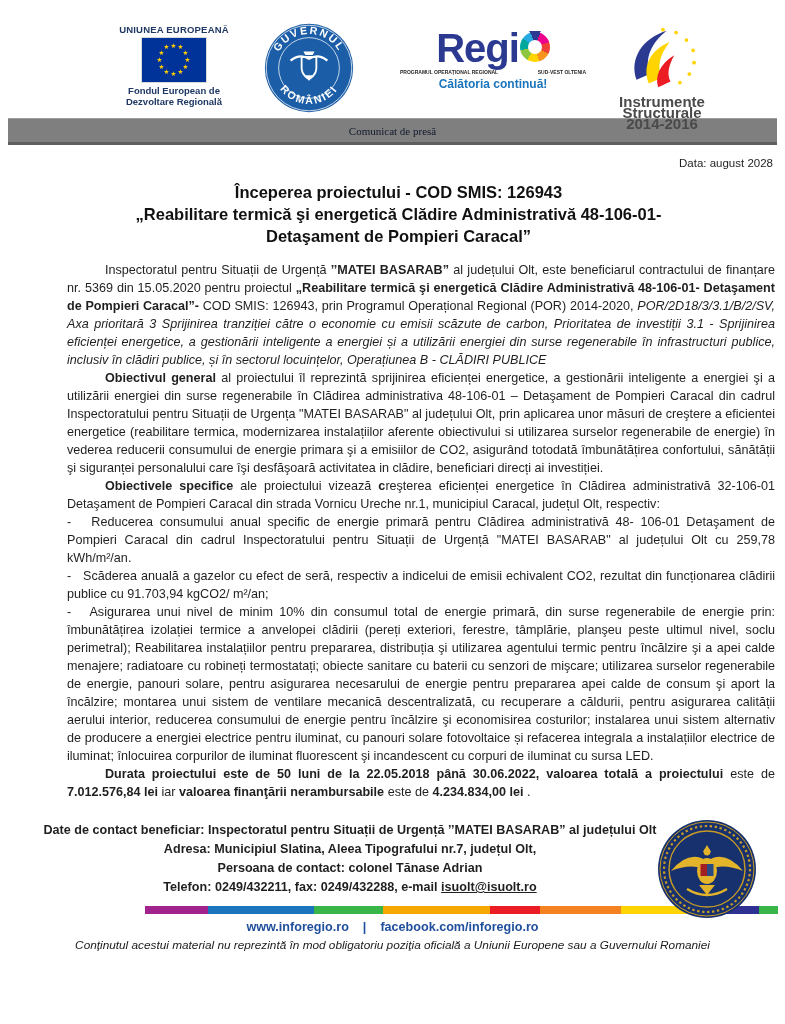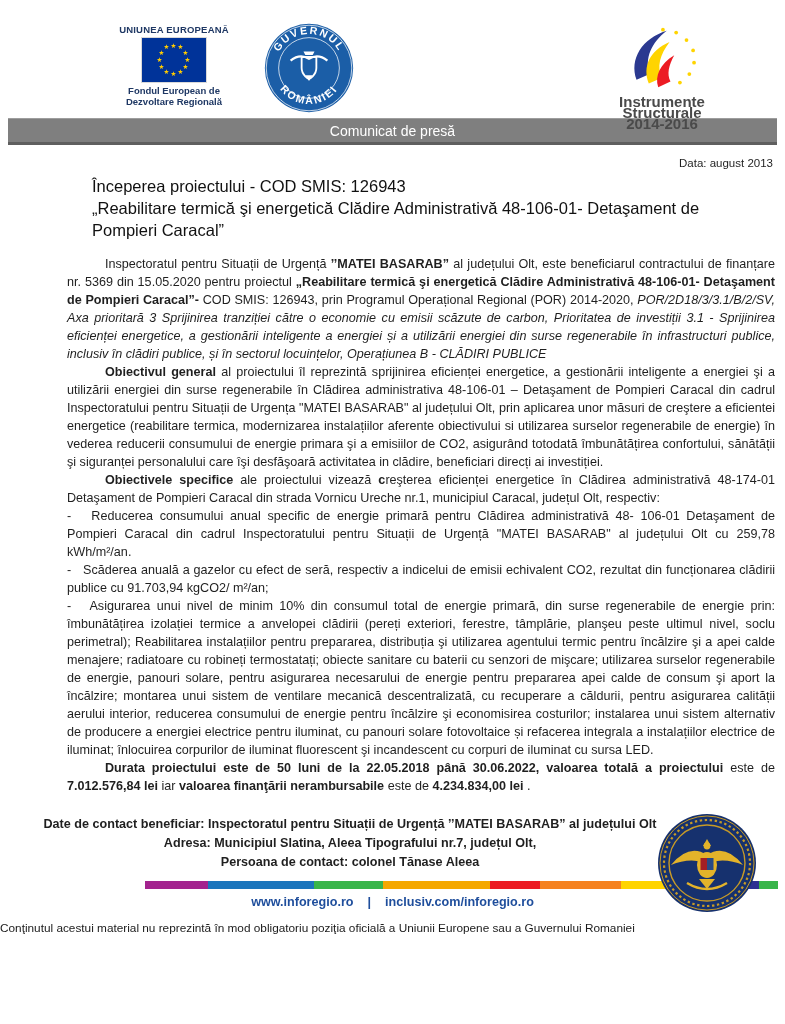--- a/index.html
+++ b/index.html
@@ -25,26 +25,26 @@
   .regio-o i { position:absolute; left:50%; top:-1px; transform:translateX(-50%); width:0; height:0; border-left:6px solid transparent; border-right:6px solid transparent; border-top:9px solid #2b3990; }
   .regio-sub { display:flex; justify-content:space-between; font-size:5px; font-weight:bold; color:#231f20; margin-top:1px; padding:0 2px; }
   .regio-tag { font-size:12px; font-weight:bold; color:#1b75bc; margin-top:2px; }
 
   .instr-logo { left:592px; top:3px; width:140px; }
   .instr-text { font-size:15px; font-weight:bold; color:#4a4a4a; line-height:11px; margin-top:1px; }
 
   
   .banner { margin:0 8px; height:27px; background:#7f7f7f; border-top:1px solid #9d9d9d; border-bottom:3px solid #5f5f5f;
             display:flex; align-items:center; justify-content:center; }
-  .banner-label { color:#ffffff; font-size:14px; }
+  .banner-label { color:#0f172a; font-size:11px;font-family:Liberation Serif, serif; }
 
   .date-line { text-align:right; padding-right:12px; margin-top:12px; font-size:11.5px; color:#1f1f1f; }
 
   
-  .doc-title { margin-top:6px; padding:0 80px 0 92px; font-weight:normal; font-size:16.5px; line-height:22px; color:#111; }
+  .doc-title { margin-top:12px; padding:0 80px 0 92px; text-align:center; font-weight:bold; font-size:16.5px; line-height:22px; color:#111; }
 
   
   .content { padding:14px 10px 0 67px; font-size:12.6px; line-height:18px; text-align:justify; }
   .para { text-align:justify; }
   .para.indent { text-indent:38px; }
   .b { font-weight:bold; }
   .i { font-style:italic; }
   .u { text-decoration:underline; }
 
   
@@ -52,21 +52,21 @@
   .contact-text { width:640px; margin-left:30px; text-align:center; font-weight:bold; font-size:12.6px; line-height:19px; }
   .emblem { position:absolute; right:28px; top:-2px; width:100px; height:100px; }
 
   .cofinance { margin-top:9px; text-align:center; color:#2e5fa5; font-size:12px; line-height:15px; }
 
   .rainbow { display:flex; height:8px; margin:7px 7px 0 145px; }
   .rainbow div { height:100%; }
 
   .links-line { margin-top:6px; text-align:center; color:#1f4e9c; font-weight:bold; font-size:12.6px; }
   .links-line .sep { display:inline-block; margin:0 14px; }
-  .disclaimer { margin-top:12px; font-size:11.8px; color:#1a1a1a; }
+  .disclaimer { margin-top:4px; text-align:center; font-size:11.8px; color:#1a1a1a;font-style:italic; }
 </style>
 </head>
 <body>
 
 <div class="page">
 
   <div class="logos-row">
 
     <div class="logo-block eu-logo">
       <div class="eu-top">UNIUNEA EUROPEANĂ</div>
@@ -105,20 +105,30 @@
         <text font-size="11.5" font-weight="bold" fill="#ffffff" letter-spacing="2">
           <textPath href="#arcBot" startOffset="50%" text-anchor="middle" id="govBot">ROMÂNIEI</textPath>
         </text>
         <path d="M44 32 h12 l-2 4 h-8 Z" fill="#ffffff"></path>
         <path d="M42 38 h16 v12 c0 8 -8 12 -8 12 s-8 -4 -8 -12 Z" fill="none" stroke="#ffffff" stroke-width="2"></path>
         <path d="M30 42 Q40 34 50 40 Q60 34 70 42" fill="none" stroke="#ffffff" stroke-width="2.4"></path>
         <path d="M46 58 h8 l-4 6 Z" fill="#ffffff"></path>
       </svg>
     </div>
 
+    <div class="logo-block regio-logo">
+      <div>
+        <span class="regio-word">Regi</span><span class="regio-o"><i></i></span>
+      </div>
+      <div class="regio-sub">
+        <span>PROGRAMUL OPERAŢIONAL REGIONAL</span>
+        <span>SUD-VEST OLTENIA</span>
+      </div>
+      <div class="regio-tag">Călătoria continuă!</div>
+    </div>
 
     <div class="logo-block instr-logo">
       <svg viewBox="0 0 110 70" width="120" height="66">
         <g fill="#ffd400">
           <circle cx="56" cy="5" r="2"></circle>
             <circle cx="70" cy="8" r="2"></circle>
             <circle cx="81" cy="16" r="2"></circle>
           <circle cx="88" cy="27" r="2"></circle>
             <circle cx="89" cy="40" r="2"></circle>
             <circle cx="84" cy="52" r="2"></circle>
@@ -132,42 +142,43 @@
         <div>Instrumente Structurale</div>
         <div>2014-2016</div>
       </div>
     </div>
   </div>
 
   <div class="banner">
     <span class="banner-label">Comunicat de presă</span>
   </div>
 
-  <div class="date-line">Data: august 2013</div>
+  <div class="date-line">Data: august 2028</div>
 
   <div class="doc-title">
     <div>Începerea proiectului - COD SMIS: 126943</div>
     <div>„Reabilitare termică şi energetică Clădire Administrativă 48-106-01- Detaşament de Pompieri Caracal”</div>
   </div>
 
   <div class="content">
       <p class="para indent"><span>Inspectoratul pentru Situații de Urgență </span><span class="b">’’MATEI BASARAB”</span><span> al județului Olt, este beneficiarul contractului de finanțare nr. 5369 din 15.05.2020 pentru proiectul </span><span class="b">„Reabilitare termică şi energetică Clădire Administrativă 48-106-01- Detaşament de Pompieri Caracal”- </span><span>COD SMIS: 126943, prin Programul Operațional Regional (POR) 2014-2020, </span><span class="i">POR/2D18/3/3.1/B/2/SV, Axa prioritară 3 Sprijinirea tranziției către o economie cu emisii scăzute de carbon, Prioritatea de investiții 3.1 - Sprijinirea eficienței energetice, a gestionării inteligente a energiei și a utilizării energiei din surse regenerabile în infrastructuri publice, inclusiv în clădiri publice, și în sectorul locuințelor, Operațiunea B - CLĂDIRI PUBLICE</span></p>
       <p class="para indent"><span class="b">Obiectivul general</span><span> al proiectului îl reprezintă sprijinirea eficienței energetice, a gestionării inteligente a energiei şi a utilizării energiei din surse regenerabile în Clădirea administrativa 48-106-01 – Detaşament de Pompieri Caracal din cadrul Inspectoratului pentru Situații de Urgența "MATEI BASARAB" al județului Olt, prin aplicarea unor măsuri de creştere a eficientei energetice (reabilitare termica, modernizarea instalațiilor aferente obiectivului si utilizarea surselor regenerabile de energie) în vederea reducerii consumului de energie primara şi a emisiilor de CO2, asigurând totodată îmbunătățirea confortului, sănătății şi siguranței personalului care îşi desfăşoară activitatea in clădire, beneficiari direcți ai investiției.</span></p>
-      <p class="para indent"><span class="b">Obiectivele specifice</span><span> ale proiectului vizează </span><span class="b">c</span><span>reşterea eficienței energetice în Clădirea administrativă 48-174-01 Detaşament de Pompieri Caracal din strada Vornicu Ureche nr.1, municipiul Caracal, județul Olt, respectiv:</span></p>
+      <p class="para indent"><span class="b">Obiectivele specifice</span><span> ale proiectului vizează </span><span class="b">c</span><span>reşterea eficienței energetice în Clădirea administrativă 32-106-01 Detaşament de Pompieri Caracal din strada Vornicu Ureche nr.1, municipiul Caracal, județul Olt, respectiv:</span></p>
       <p class="para"><span>-&nbsp;&nbsp; Reducerea consumului anual specific de energie primară pentru Clădirea administrativă 48- 106-01 Detaşament de Pompieri Caracal din cadrul Inspectoratului pentru Situații de Urgență "MATEI BASARAB" al județului Olt cu 259,78 kWh/m²/an.</span></p>
       <p class="para"><span>-&nbsp;&nbsp; Scăderea anuală a gazelor cu efect de seră, respectiv a indicelui de emisii echivalent CO2, rezultat din funcționarea clădirii publice cu 91.703,94 kgCO2/ m²/an;</span></p>
       <p class="para"><span>-&nbsp;&nbsp; Asigurarea unui nivel de minim 10% din consumul total de energie primară, din surse regenerabile de energie prin: îmbunătățirea izolației termice a anvelopei clădirii (pereți exteriori, ferestre, tâmplărie, planşeu peste ultimul nivel, soclu perimetral); Reabilitarea instalațiilor pentru prepararea, distribuția şi utilizarea agentului termic pentru încălzire şi a apei calde menajere; radiatoare cu robineți termostatați; obiecte sanitare cu baterii cu senzori de mişcare; utilizarea surselor regenerabile de energie, panouri solare, pentru asigurarea necesarului de energie pentru prepararea apei calde de consum şi aport la încălzire; montarea unui sistem de ventilare mecanică descentralizată, cu recuperare a căldurii, pentru asigurarea calității aerului interior, reducerea consumului de energie pentru încălzire şi economisirea costurilor; instalarea unui sistem alternativ de producere a energiei electrice pentru iluminat, cu panouri solare fotovoltaice și refacerea integrala a instalațiilor electrice de iluminat; înlocuirea corpurilor de iluminat fluorescent şi incandescent cu corpuri de iluminat cu sursa LED.</span></p>
       <p class="para indent"><span class="b">Durata proiectului este de 50 luni de la 22.05.2018 până 30.06.2022, valoarea totală a proiectului</span><span> este de </span><span class="b">7.012.576,84 lei</span><span> iar </span><span class="b">valoarea finanţării nerambursabile</span><span> este de </span><span class="b">4.234.834,00 lei</span><span> .</span></p>
     </div>
 
   <div class="contact-section">
     <div class="contact-text">
       <div>Date de contact beneficiar: Inspectoratul pentru Situații de Urgență ’’MATEI BASARAB” al județului Olt</div>
       <div>Adresa: Municipiul Slatina,  Aleea Tipografului nr.7, județul Olt,</div>
-      <div>Persoana de contact: colonel Tănase Aleea</div>
+      <div>Persoana de contact: colonel Tănase Adrian</div>
+      <div><span>Telefon: 0249/432211, fax: 0249/432288, e-mail </span><span class="u">isuolt@isuolt.ro</span></div>
     </div>
     <svg class="emblem" viewBox="0 0 100 100">
       <circle cx="50" cy="50" r="49" fill="#16316e"></circle>
       <circle cx="50" cy="50" r="47" fill="none" stroke="#c79a27" stroke-width="1"></circle>
       <circle cx="50" cy="50" r="38" fill="none" stroke="#c79a27" stroke-width="1.4"></circle>
       <circle cx="50" cy="50" r="43" fill="none" stroke="#c79a27" stroke-width="2.2" stroke-dasharray="2.4 2.6"></circle>
       <path d="M14 52 Q32 30 50 42 Q68 30 86 52 Q68 44 50 50 Q32 44 14 52 Z" fill="#e3b32a"></path>
       <ellipse cx="50" cy="52" rx="10" ry="13" fill="#e3b32a"></ellipse>
       <path d="M50 26 l4 7 h-8 Z" fill="#e3b32a"></path>
       <circle cx="50" cy="33" r="3.4" fill="#e3b32a"></circle>
@@ -187,18 +198,18 @@
       <div style="background: rgb(57, 181, 74); flex-grow: 11;"></div>
       <div style="background: rgb(245, 168, 0); flex-grow: 17;"></div>
       <div style="background: rgb(236, 28, 36); flex-grow: 8;"></div>
       <div style="background: rgb(245, 130, 32); flex-grow: 13;"></div>
       <div style="background: rgb(255, 212, 0); flex-grow: 13;"></div>
       <div style="background: rgb(46, 49, 146); flex-grow: 9;"></div>
       <div style="background: rgb(57, 181, 74); flex-grow: 3;"></div>
     </div>
 
   <div class="links-line">
-    <span>www.inforegio.ro</span><span class="sep">|</span><span>inclusiv.com/inforegio.ro</span>
+    <span>www.inforegio.ro</span><span class="sep">|</span><span>facebook.com/inforegio.ro</span>
   </div>
 
   <div class="disclaimer">Conţinutul acestui material nu reprezintă în mod obligatoriu poziţia oficială a Uniunii Europene sau a Guvernului Romaniei</div>
 
 </div>
 
 </body></html>

